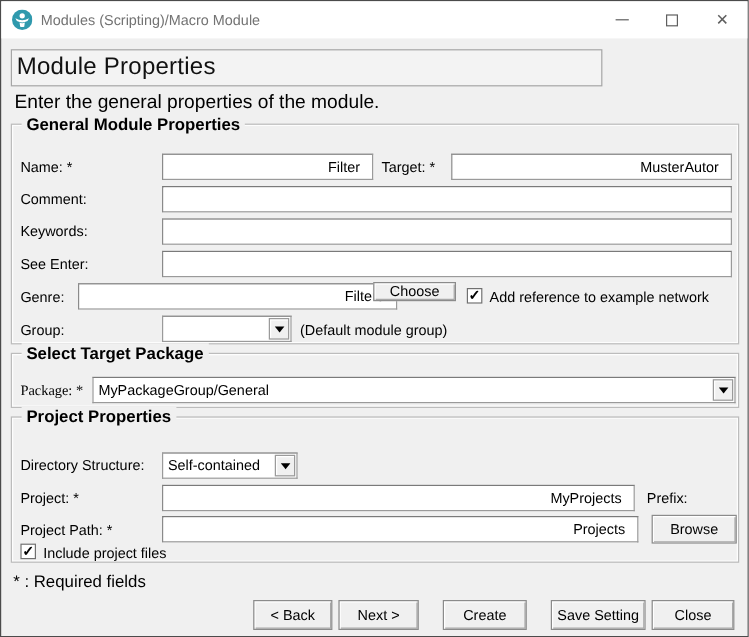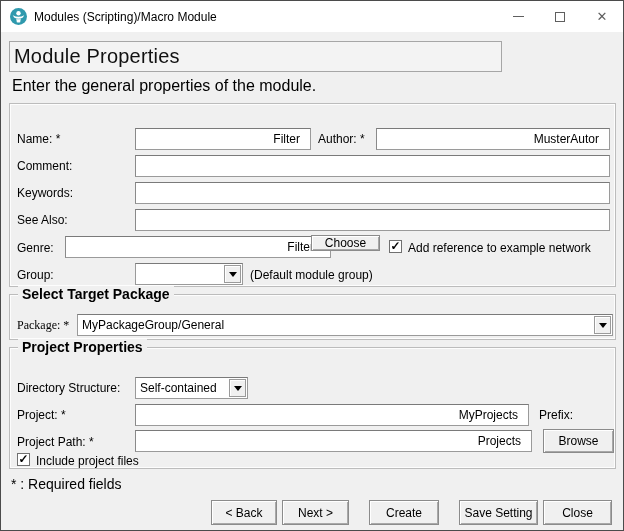--- a/index.html
+++ b/index.html
@@ -5,21 +5,21 @@
   * { margin:0; padding:0; box-sizing:border-box; }
   html,body { background:#cfcfcf; font-family:"Liberation Sans", sans-serif; }
   .window {
     position:relative; width:624px; height:531px;
     background:#f0f0f0; border:1px solid #4b4b4b; overflow:hidden;
     font-size:12px; color:#000;
   }
   
   .titlebar { position:absolute; left:0; top:0; width:622px; height:31px; background:#ffffff; }
   .app-icon { position:absolute; left:9px; top:7px; width:17px; height:17px; }
-  .title-text { position:absolute; left:33px; top:9px; font-size:12px; color:#000000; white-space:nowrap; }
+  .title-text { position:absolute; left:33px; top:9px; font-size:12px; color:#737373; white-space:nowrap; }
   .win-controls { position:absolute; right:0; top:0; height:31px; display:flex; }
   .win-btn { width:42px; height:31px; display:flex; align-items:center; justify-content:center; color:#5f5f5f; }
   .min-line { display:block; width:11px; height:1px; background:#5f5f5f; }
   .max-square { display:block; width:10px; height:10px; border:1px solid #5f5f5f; background:transparent; }
   .close-glyph { font-size:13px; line-height:1; color:#5f5f5f; }
   
   .header-box {
     position:absolute; left:8px; top:40px; width:493px; height:31px;
     background:#f3f3f3; border:1px solid #a6a6a6; display:flex; align-items:center;
   }
@@ -92,33 +92,34 @@
         </div>
     </div>
   </div>
 
   <div class="header-box">
     <span class="header-title">Module Properties</span>
   </div>
   <div class="subtitle">Enter the general properties of the module.</div>
 
   <div class="groupbox" style="left:8px; top:102px; width:607px; height:184px;">
+    <span class="legend">General Module Properties</span>
 
     <span class="lbl" style="left:7px; top:28px;">Name: *</span>
     <input class="txt" style="left: 125px; top: 24px; width: 176px;" value="Filter">
-    <span class="lbl" style="left:308px; top:28px;">Author: *</span>
+    <span class="lbl" style="left:308px; top:28px;">Target: *</span>
     <input class="txt" style="left: 366px; top: 24px; width: 234px;" value="MusterAutor">
 
     <span class="lbl" style="left:7px; top:55px;">Comment:</span>
     <input class="txt" style="left: 125px; top: 51px; width: 475px;" value="">
 
     <span class="lbl" style="left:7px; top:82px;">Keywords:</span>
     <input class="txt" style="left: 125px; top: 78px; width: 475px;" value="">
 
-    <span class="lbl" style="left:7px; top:109px;">See Also:</span>
+    <span class="lbl" style="left:7px; top:109px;">See Enter:</span>
     <input class="txt" style="left: 125px; top: 105px; width: 475px;" value="">
 
     <span class="lbl" style="left:7px; top:137px;">Genre:</span>
     <input class="txt" style="left: 55px; top: 132px; width: 266px;" value="Filters">
     <div class="btn" style="left:301px; top:131px; width:69px; height:16px;">Choose</div>
     <span class="cb" style="left:379px; top:136px;">
         <span class="cb-check">✓</span>
       </span>
     <span class="lbl" style="left:398px; top:137px;">Add reference to example network</span>
 

